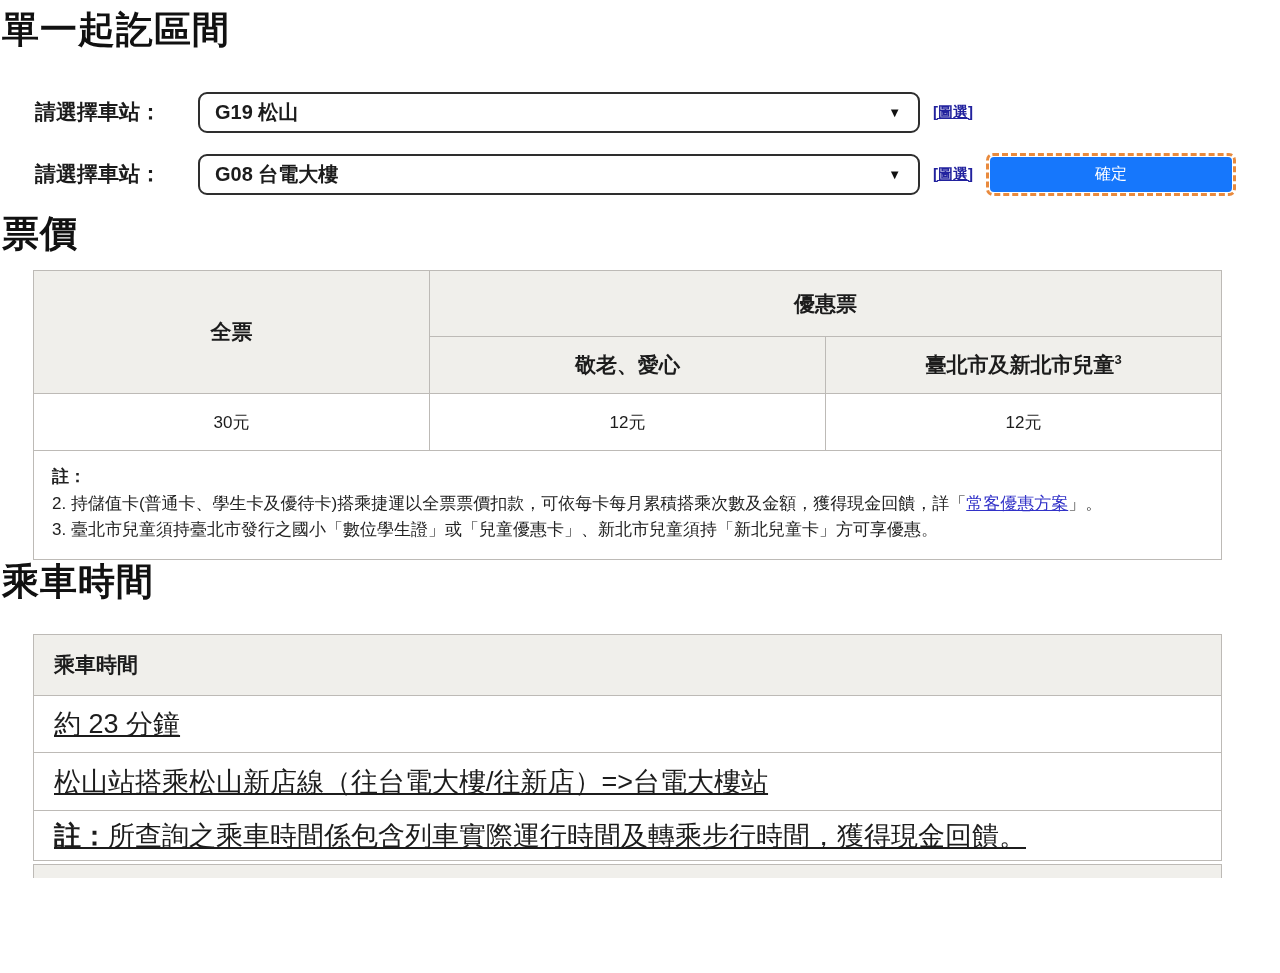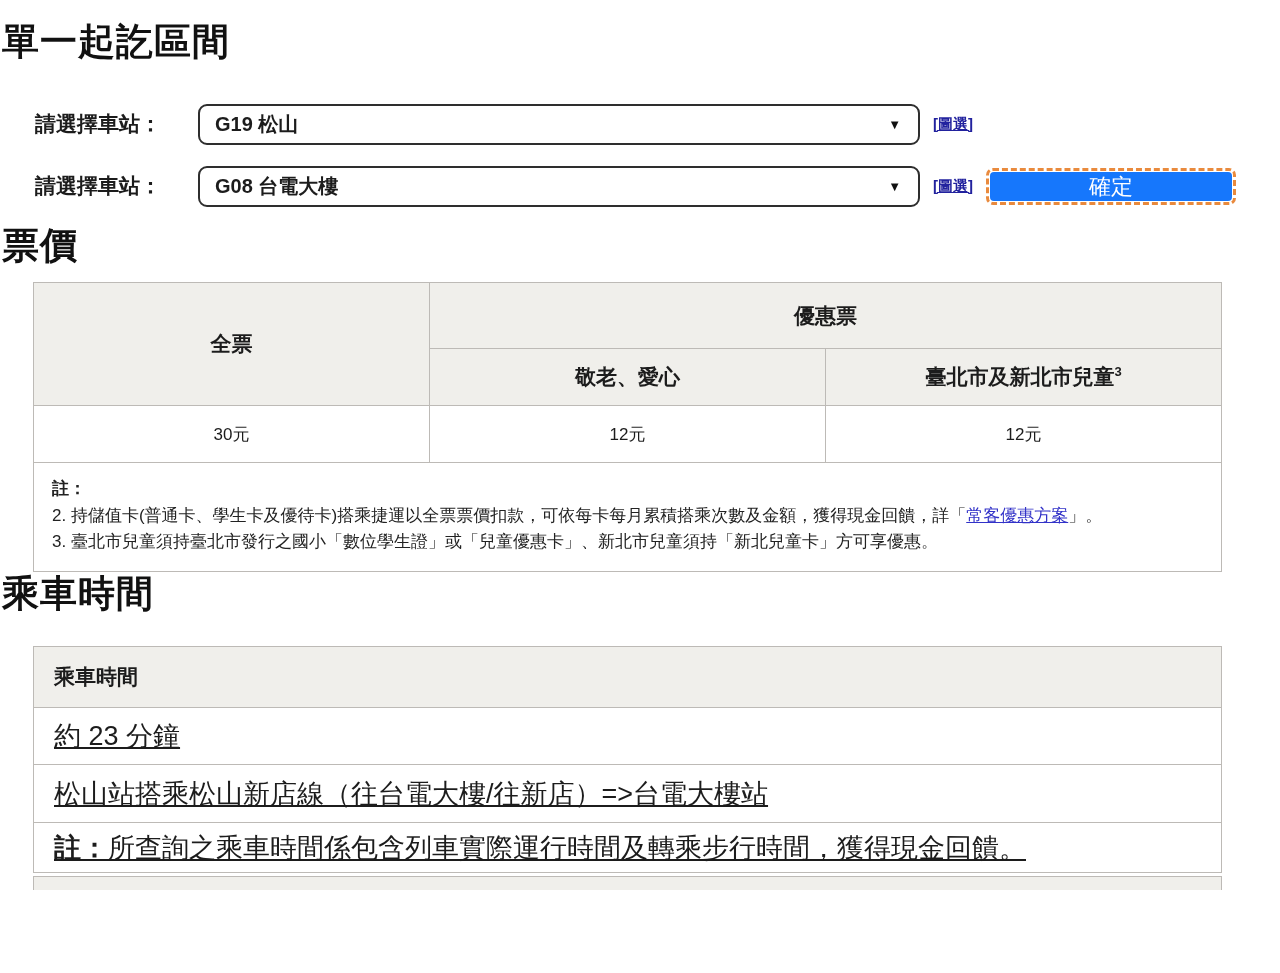--- a/index.html
+++ b/index.html
@@ -9,36 +9,36 @@
     --note-link:#3232c8;
     --header-gray:#f0efeb;
     --border-gray:#bdbab6;
     --text-dark:#1c1c1c;
   }
   *{box-sizing:border-box;margin:0;padding:0;}
   html,body{width:1280px;height:973px;overflow:hidden;background:#ffffff;
     font-family:"Liberation Sans",sans-serif;color:var(--text-dark);}
   h1.section-heading{font-size:37px;font-weight:700;letter-spacing:1px;
     margin:0 0 0 2px;line-height:1.18;color:#111;}
-  .title-top{padding-top:20px;}
+  .title-top{padding-top:8px;}
 
   
   .selector-block{margin:36px 0 0 35px;}
   .selector-row{display:flex;align-items:center;height:49px;margin-bottom:13px;}
   .selector-label{font-size:21px;font-weight:700;width:163px;flex:0 0 auto;}
   .dropdown{width:722px;height:41px;background:#fff;border:2px solid #2e2e2e;
     border-radius:9px;display:flex;align-items:center;justify-content:space-between;
     padding:0 17px 0 15px;font-size:20px;cursor:pointer;flex:0 0 auto;font-weight:bold;}
   .dropdown-arrow{font-size:13px;color:#111;line-height:1;}
   .map-link{font-size:15px;color:var(--nav-link);text-decoration:underline;
     margin-left:13px;font-weight:700;cursor:pointer;white-space:nowrap;}
   .confirm-outline{margin-left:13px;border:3px dashed var(--highlight-orange);
     border-radius:7px;padding:1px;flex:0 0 auto;}
-  .confirm-button{display:block;width:242px;height:29px;background:var(--confirm-blue);
-    color:#fff;font-size:22px;font-family:inherit;border:none;border-radius:4px;cursor:pointer;}
+  .confirm-button{display:block;width:242px;height:35px;background:var(--confirm-blue);
+    color:#fff;font-size:16px;font-family:inherit;border:none;border-radius:4px;cursor:pointer;}
 
   
   .fare-heading{margin-top:46px;}
   table.fare-table{width:1189px;margin:15px 0 0 33px;border-collapse:collapse;table-layout:fixed;}
   table.fare-table th,table.fare-table td{border:1px solid var(--border-gray);text-align:center;}
   table.fare-table th{background:var(--header-gray);font-size:21px;font-weight:700;}
   .row-group th{height:66px;}
   .row-sub th{height:57px;}
   table.fare-table td{height:57px;font-size:17px;font-weight:400;background:#fff;}
   sup.fn{font-size:13px;}

